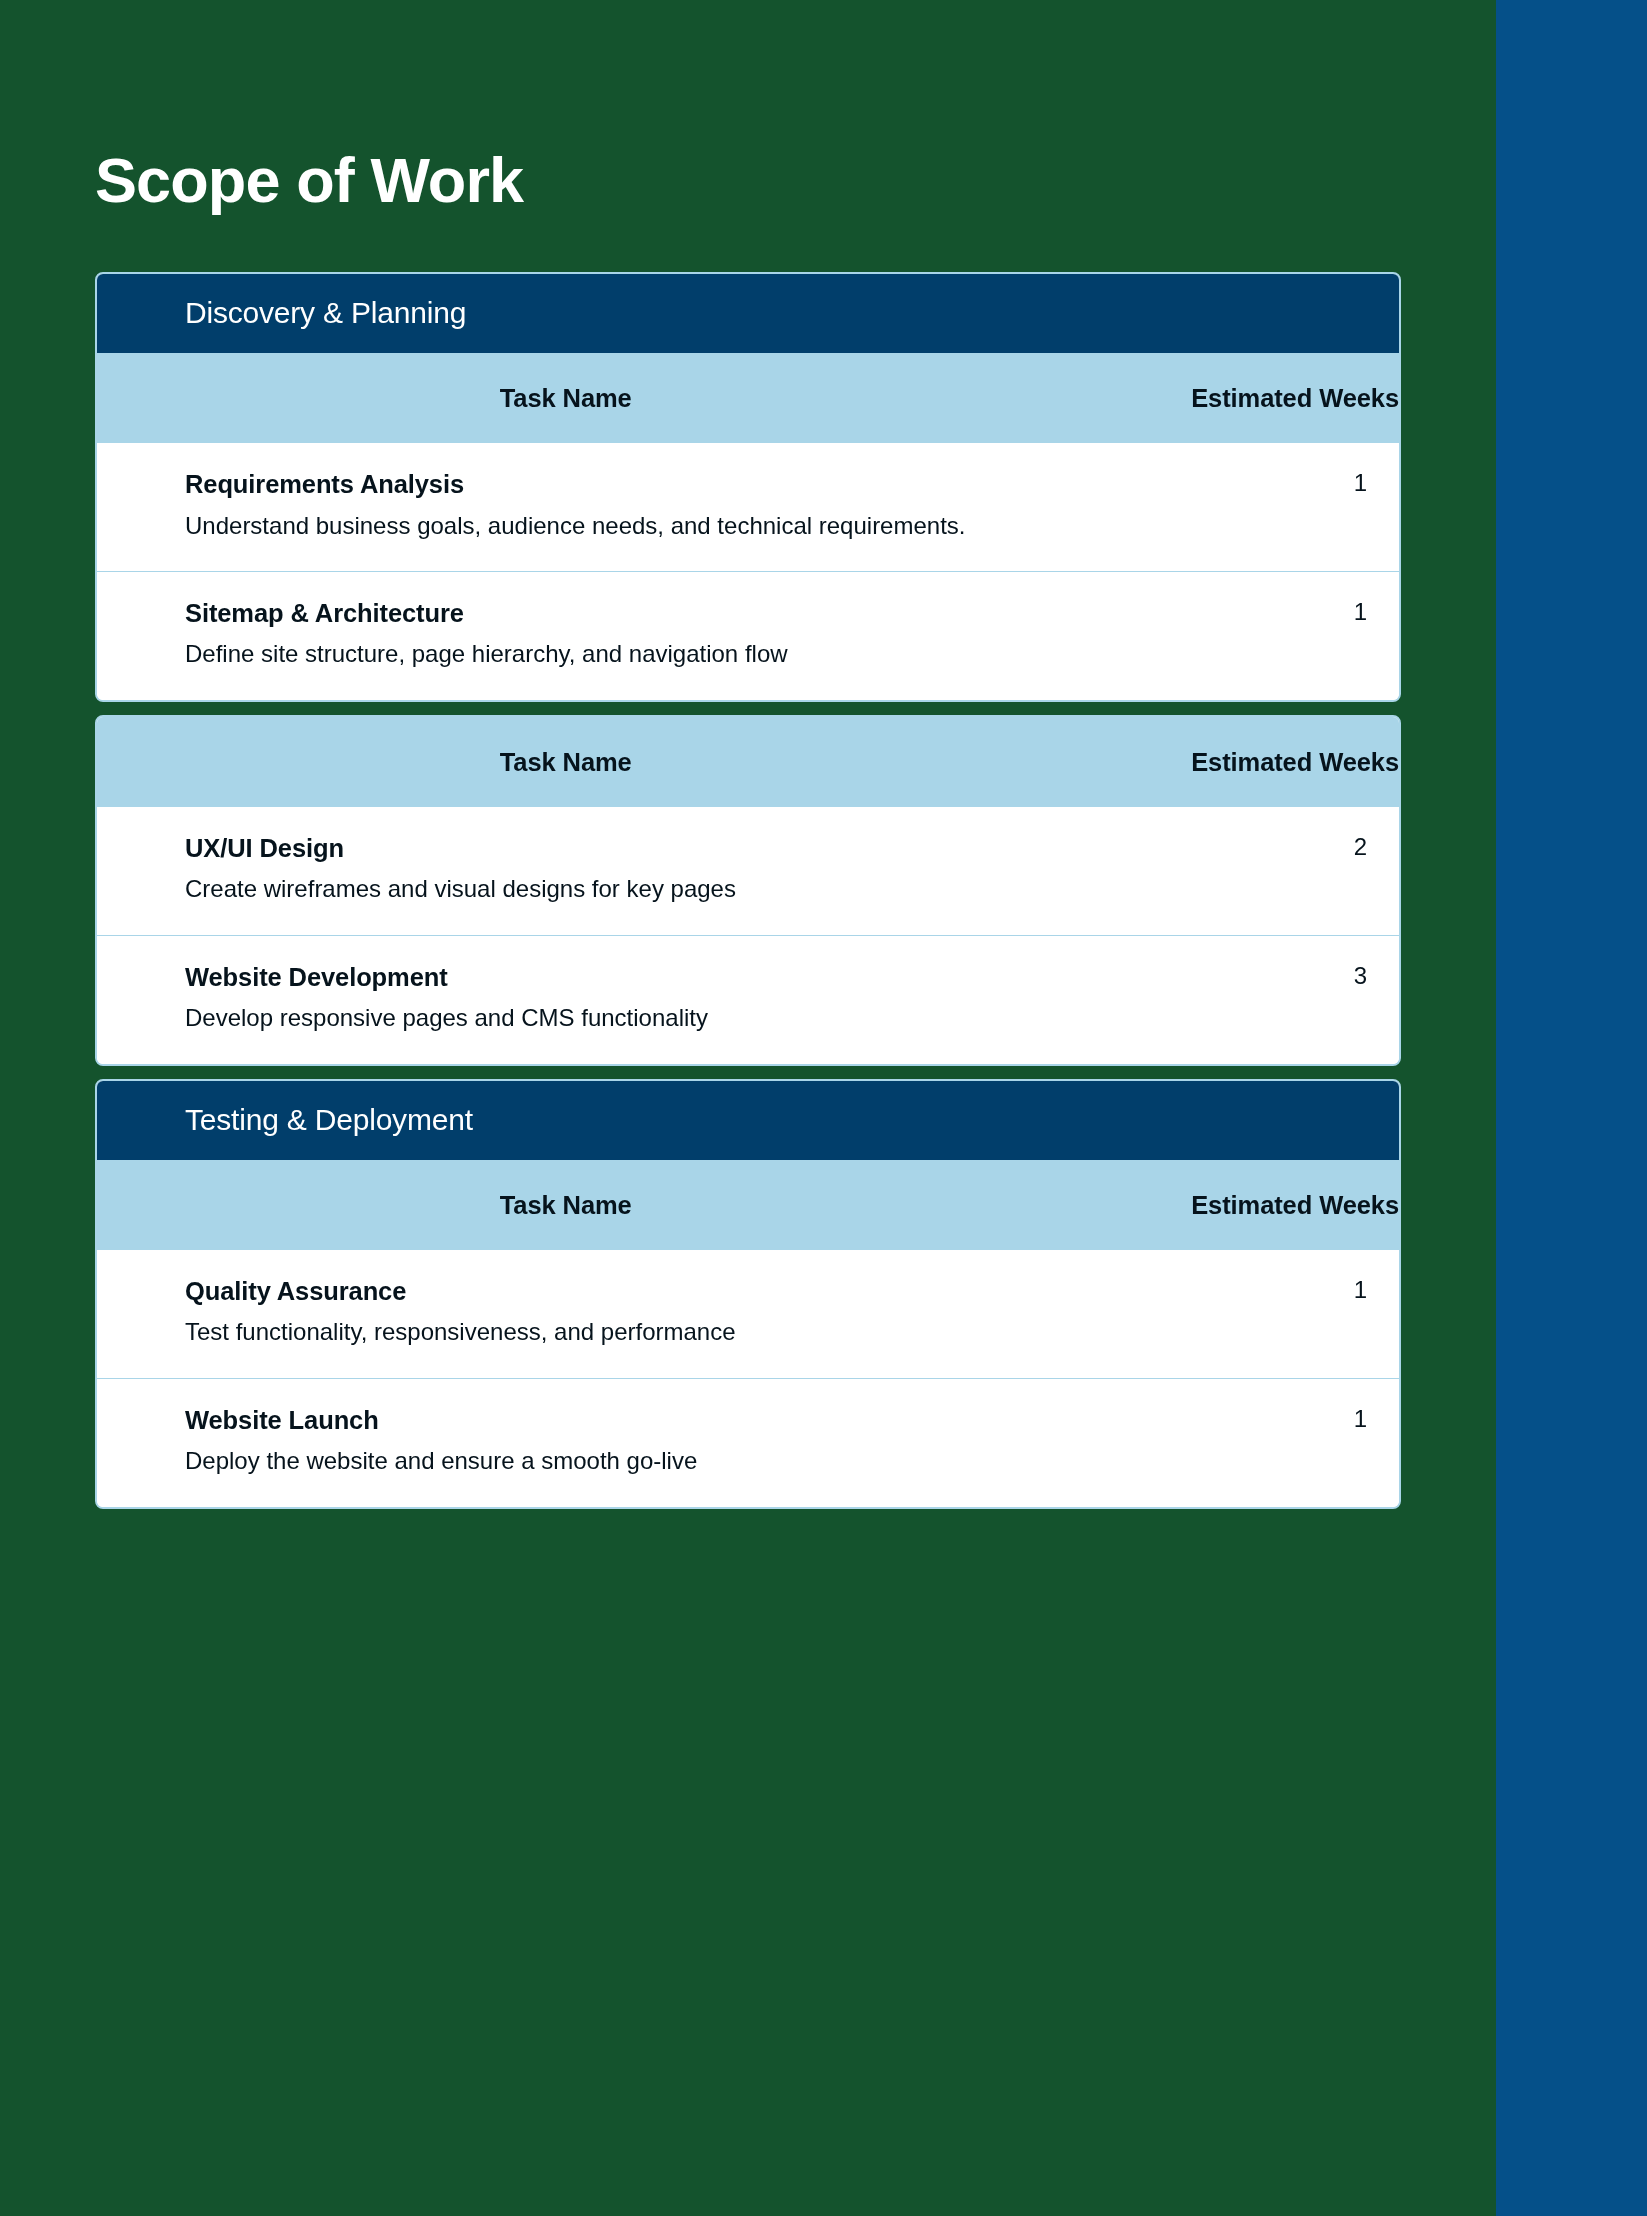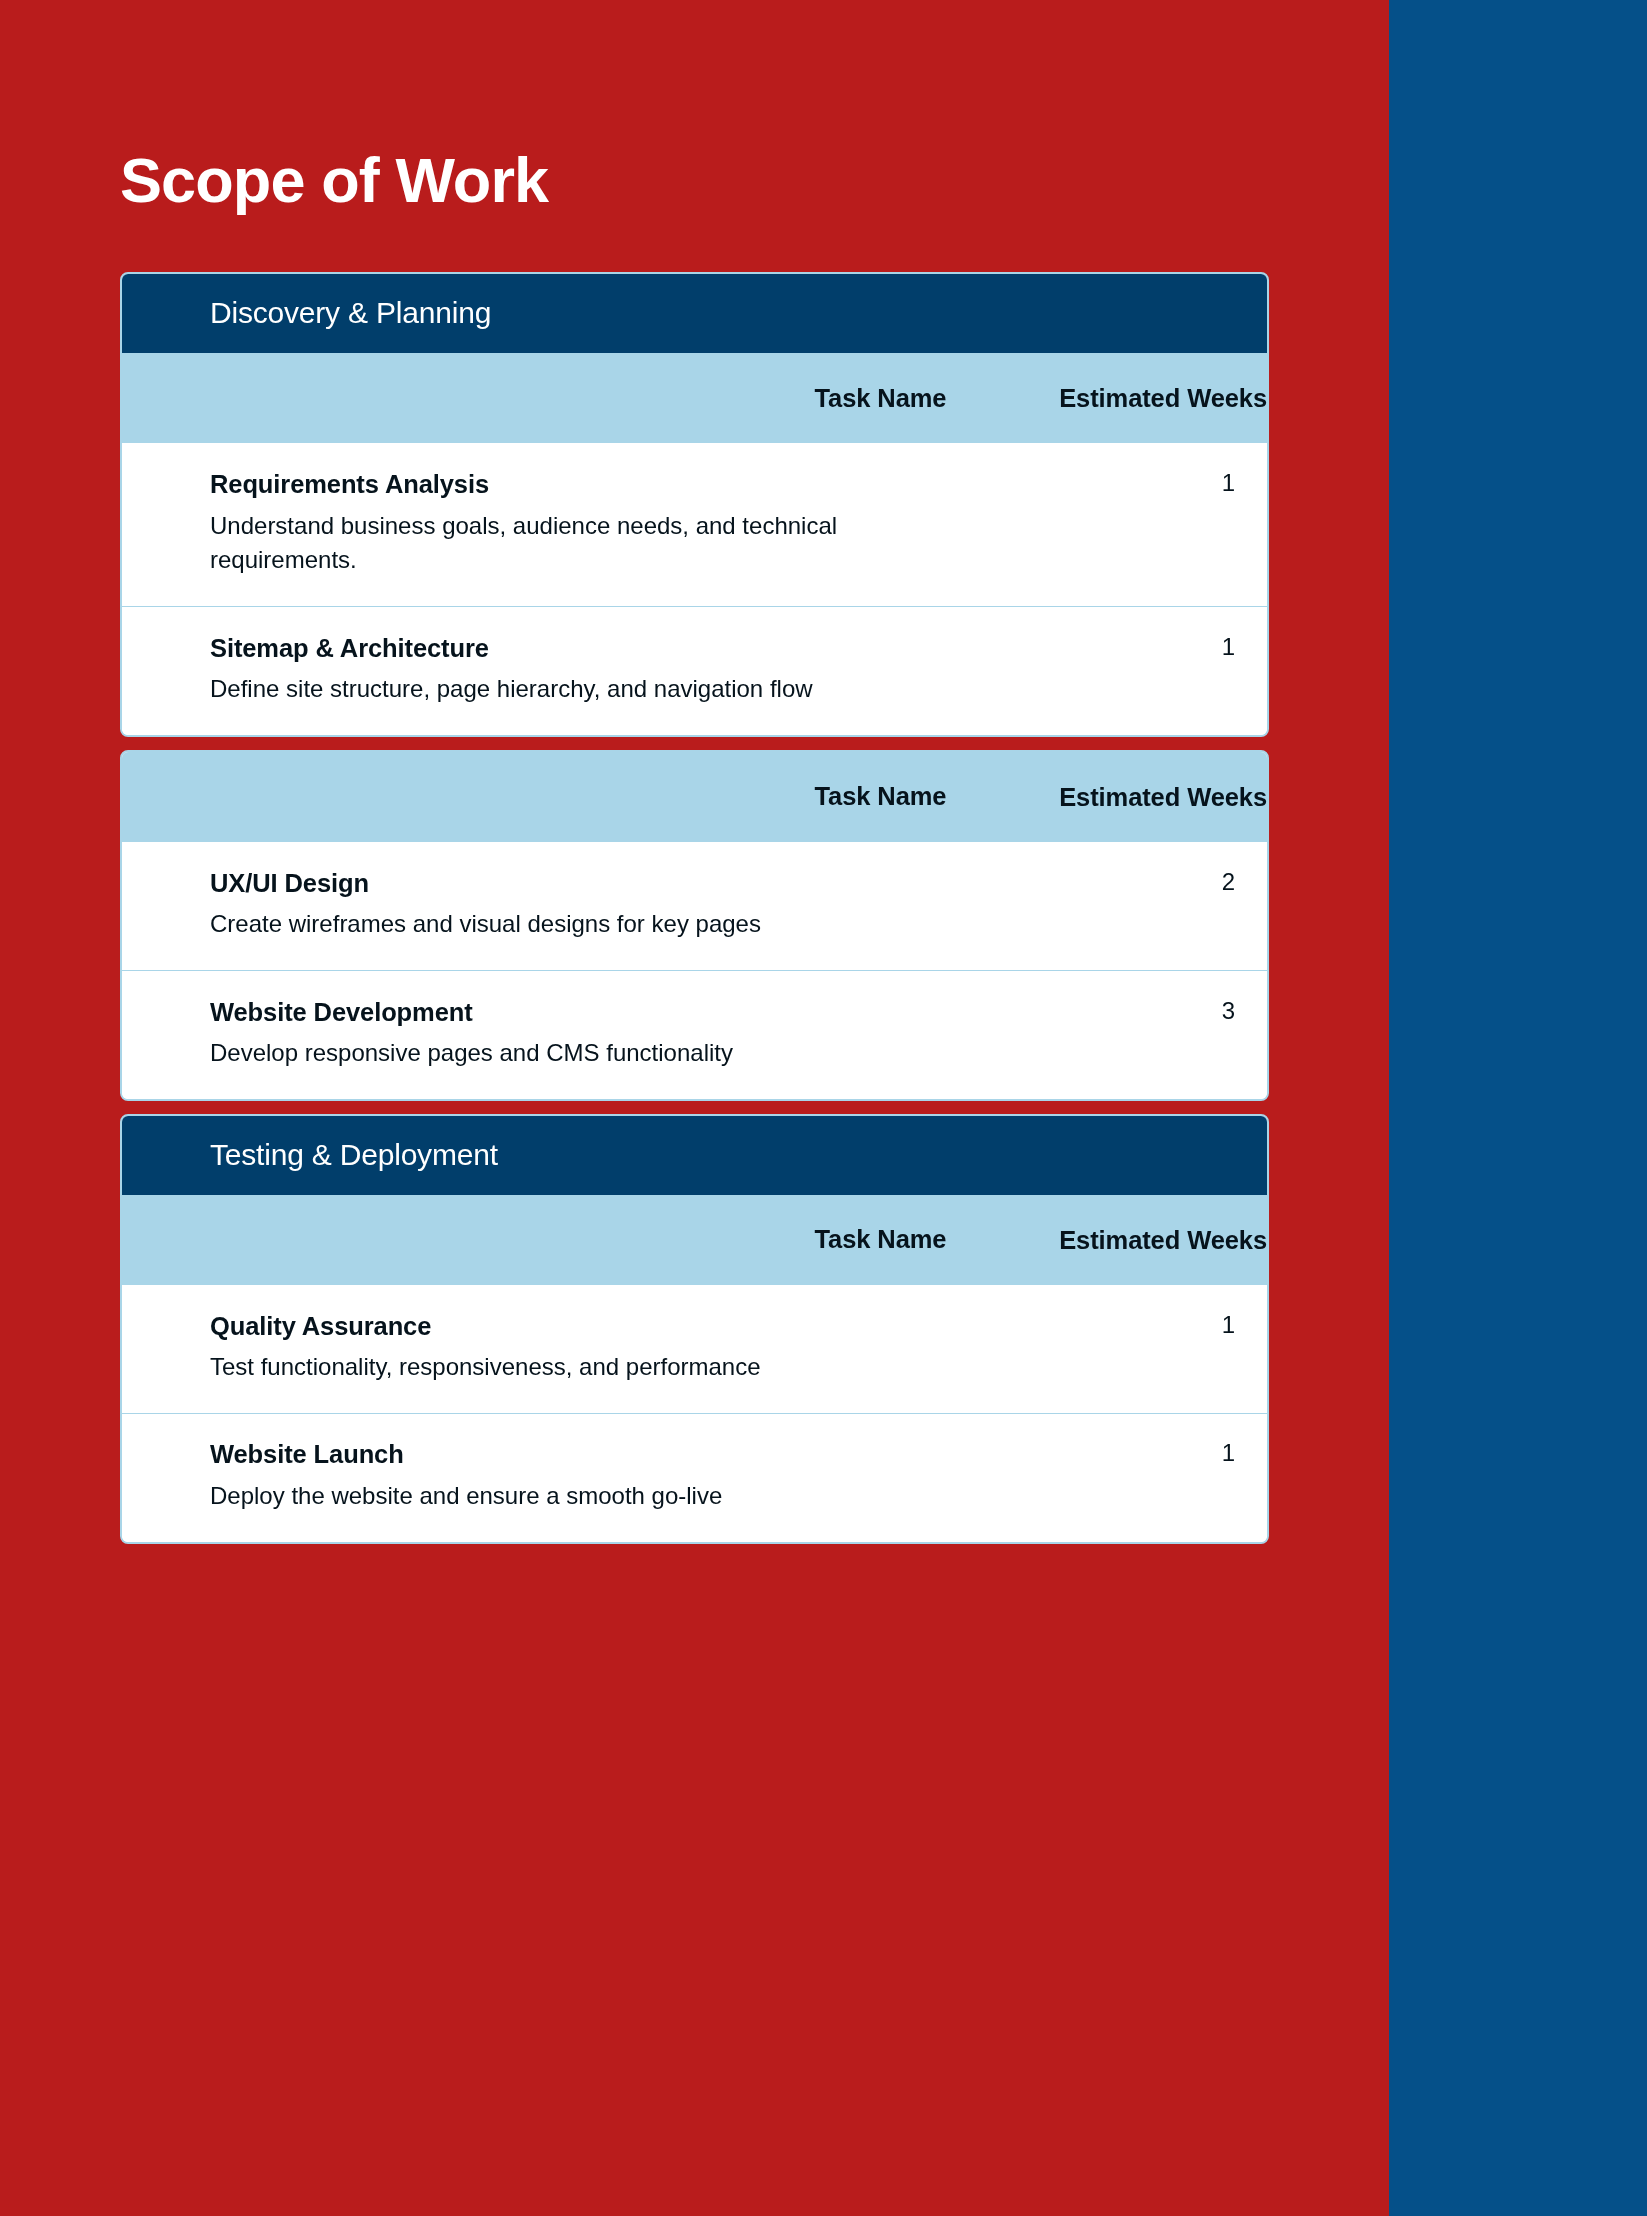--- a/index.html
+++ b/index.html
@@ -6,24 +6,24 @@
 
   html, body {
     width: 1647px;
     height: 2216px;
     background: #055089;
     font-family: "Liberation Sans", sans-serif;
     -webkit-font-smoothing: antialiased;
   }
 
   .page {
-    width: 1389px;
+    width: 1496px;
     height: 2216px;
-    background: #b91c1c;
-    padding: 0 120px;
+    background: #14532d;
+    padding: 0 95px;
     position: relative;
     overflow: hidden;
   }
 
   
   .page-header {
     padding-top: 146px;
   }
 
   .page-title {
@@ -81,21 +81,21 @@
     background: #a9d5e8;
     color: #06131c;
     font-size: 25.5px;
     font-weight: 700;
     padding: 28px 0;
     vertical-align: middle;
     letter-spacing: -0.1px;
   }
 
   th.col-task {
-    text-align: right;
+    text-align: center;
     padding-left: 88px;
     width: 72%;
   }
 
   th.col-weeks {
     text-align: right;
     padding-right: 32px;
     width: 28%;
     line-height: 1.35;
   }

